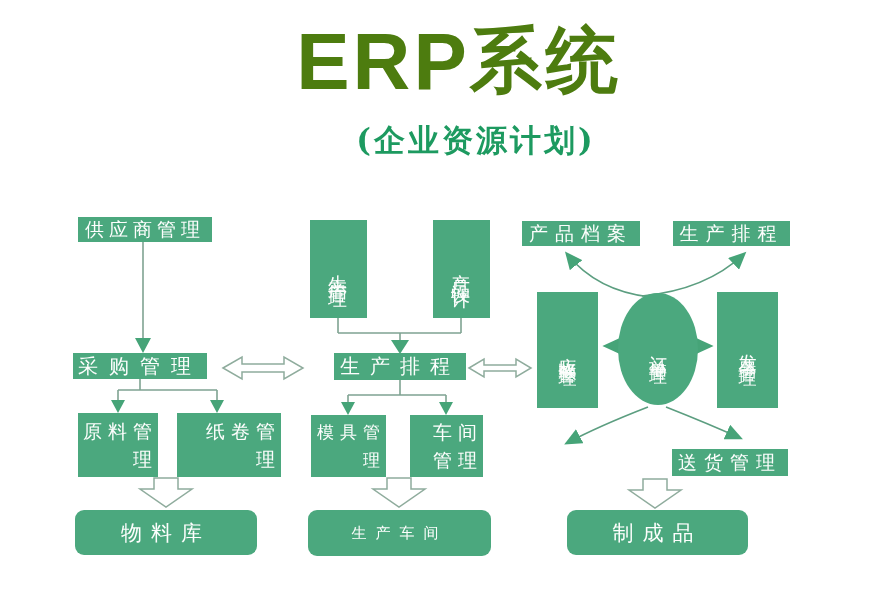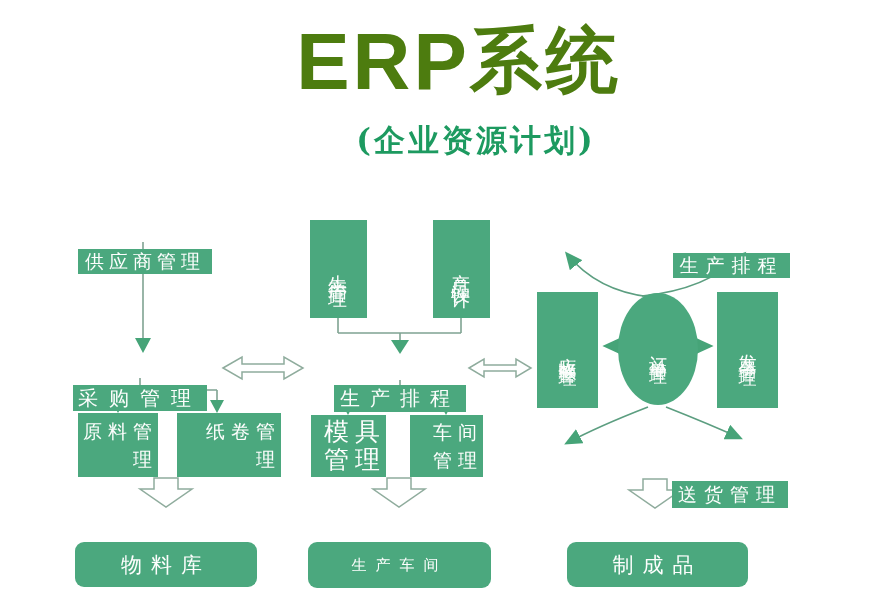--- a/index.html
+++ b/index.html
@@ -26,21 +26,21 @@
     font-size:31px;letter-spacing:3px;font-weight:600;padding-left:37px;
   }
   
   svg.wires{position:absolute;left:0;top:0;z-index:0;}
   
   .node{
     position:absolute;background:#4ba87e;color:#fdfefd;z-index:1;
     display:flex;align-items:center;justify-content:center;
     font-family:"DejaVu Serif","Liberation Serif",serif;
   }
-  .hbox{white-space:nowrap;margin-top:32px;}
+  .hbox{white-space:nowrap;}
   .box2{word-break:break-all;text-align:right;line-height:28px;}
   .vbox{writing-mode:vertical-rl;text-orientation:upright;}
   .round{border-radius:9px;}
   .ellipse{border-radius:50%;}
 </style>
 </head>
 <body>
 
 <div class="canvas">
 
@@ -104,26 +104,27 @@
   <div class="node box2" style="left:177px;top:413px;width:80px;height:64px;font-size:19px;letter-spacing:6px;padding-left:24px;">纸卷管理</div>
 
   <div class="node hbox round" style="left:75px;top:510px;width:182px;height:45px;font-size:21px;letter-spacing:9px;">物料库</div>
 
   <div class="node vbox" style="left:310px;top:220px;width:57px;height:98px;font-size:19px;letter-spacing:5px;">生产管理</div>
 
   <div class="node vbox" style="left:433px;top:220px;width:57px;height:98px;font-size:19px;letter-spacing:5px;">产品设计</div>
 
   <div class="node hbox" style="left:334px;top:353px;width:132px;height:27px;font-size:20px;letter-spacing:10px;">生产排程</div>
 
-  <div class="node box2" style="left:311px;top:415px;width:75px;height:62px;font-size:25px;letter-spacing:6px;">模具管理</div>
+  <div class="node box2" style="left:311px;top:415px;width:75px;height:62px;font-size:17px;letter-spacing:6px;">模具管理</div>
 
   <div class="node box2" style="left:410px;top:415px;width:73px;height:62px;font-size:19px;letter-spacing:6px;">车间管理</div>
 
   <div class="node hbox round" style="left:308px;top:510px;width:183px;height:46px;font-size:15px;letter-spacing:9px;">生产车间</div>
 
+  <div class="node hbox" style="left:522px;top:221px;width:118px;height:25px;font-size:19px;letter-spacing:7px;">产品档案</div>
 
   <div class="node hbox" style="left:673px;top:221px;width:117px;height:25px;font-size:19px;letter-spacing:7px;">生产排程</div>
 
   <div class="node vbox" style="left:537px;top:292px;width:61px;height:116px;font-size:18px;letter-spacing:3px;">应收款管理</div>
 
   <div class="node vbox ellipse" style="left:618px;top:293px;width:80px;height:112px;font-size:18px;letter-spacing:4px;">订单管理</div>
 
   <div class="node vbox" style="left:717px;top:292px;width:61px;height:116px;font-size:18px;letter-spacing:5px;">发票管理</div>
 
 

